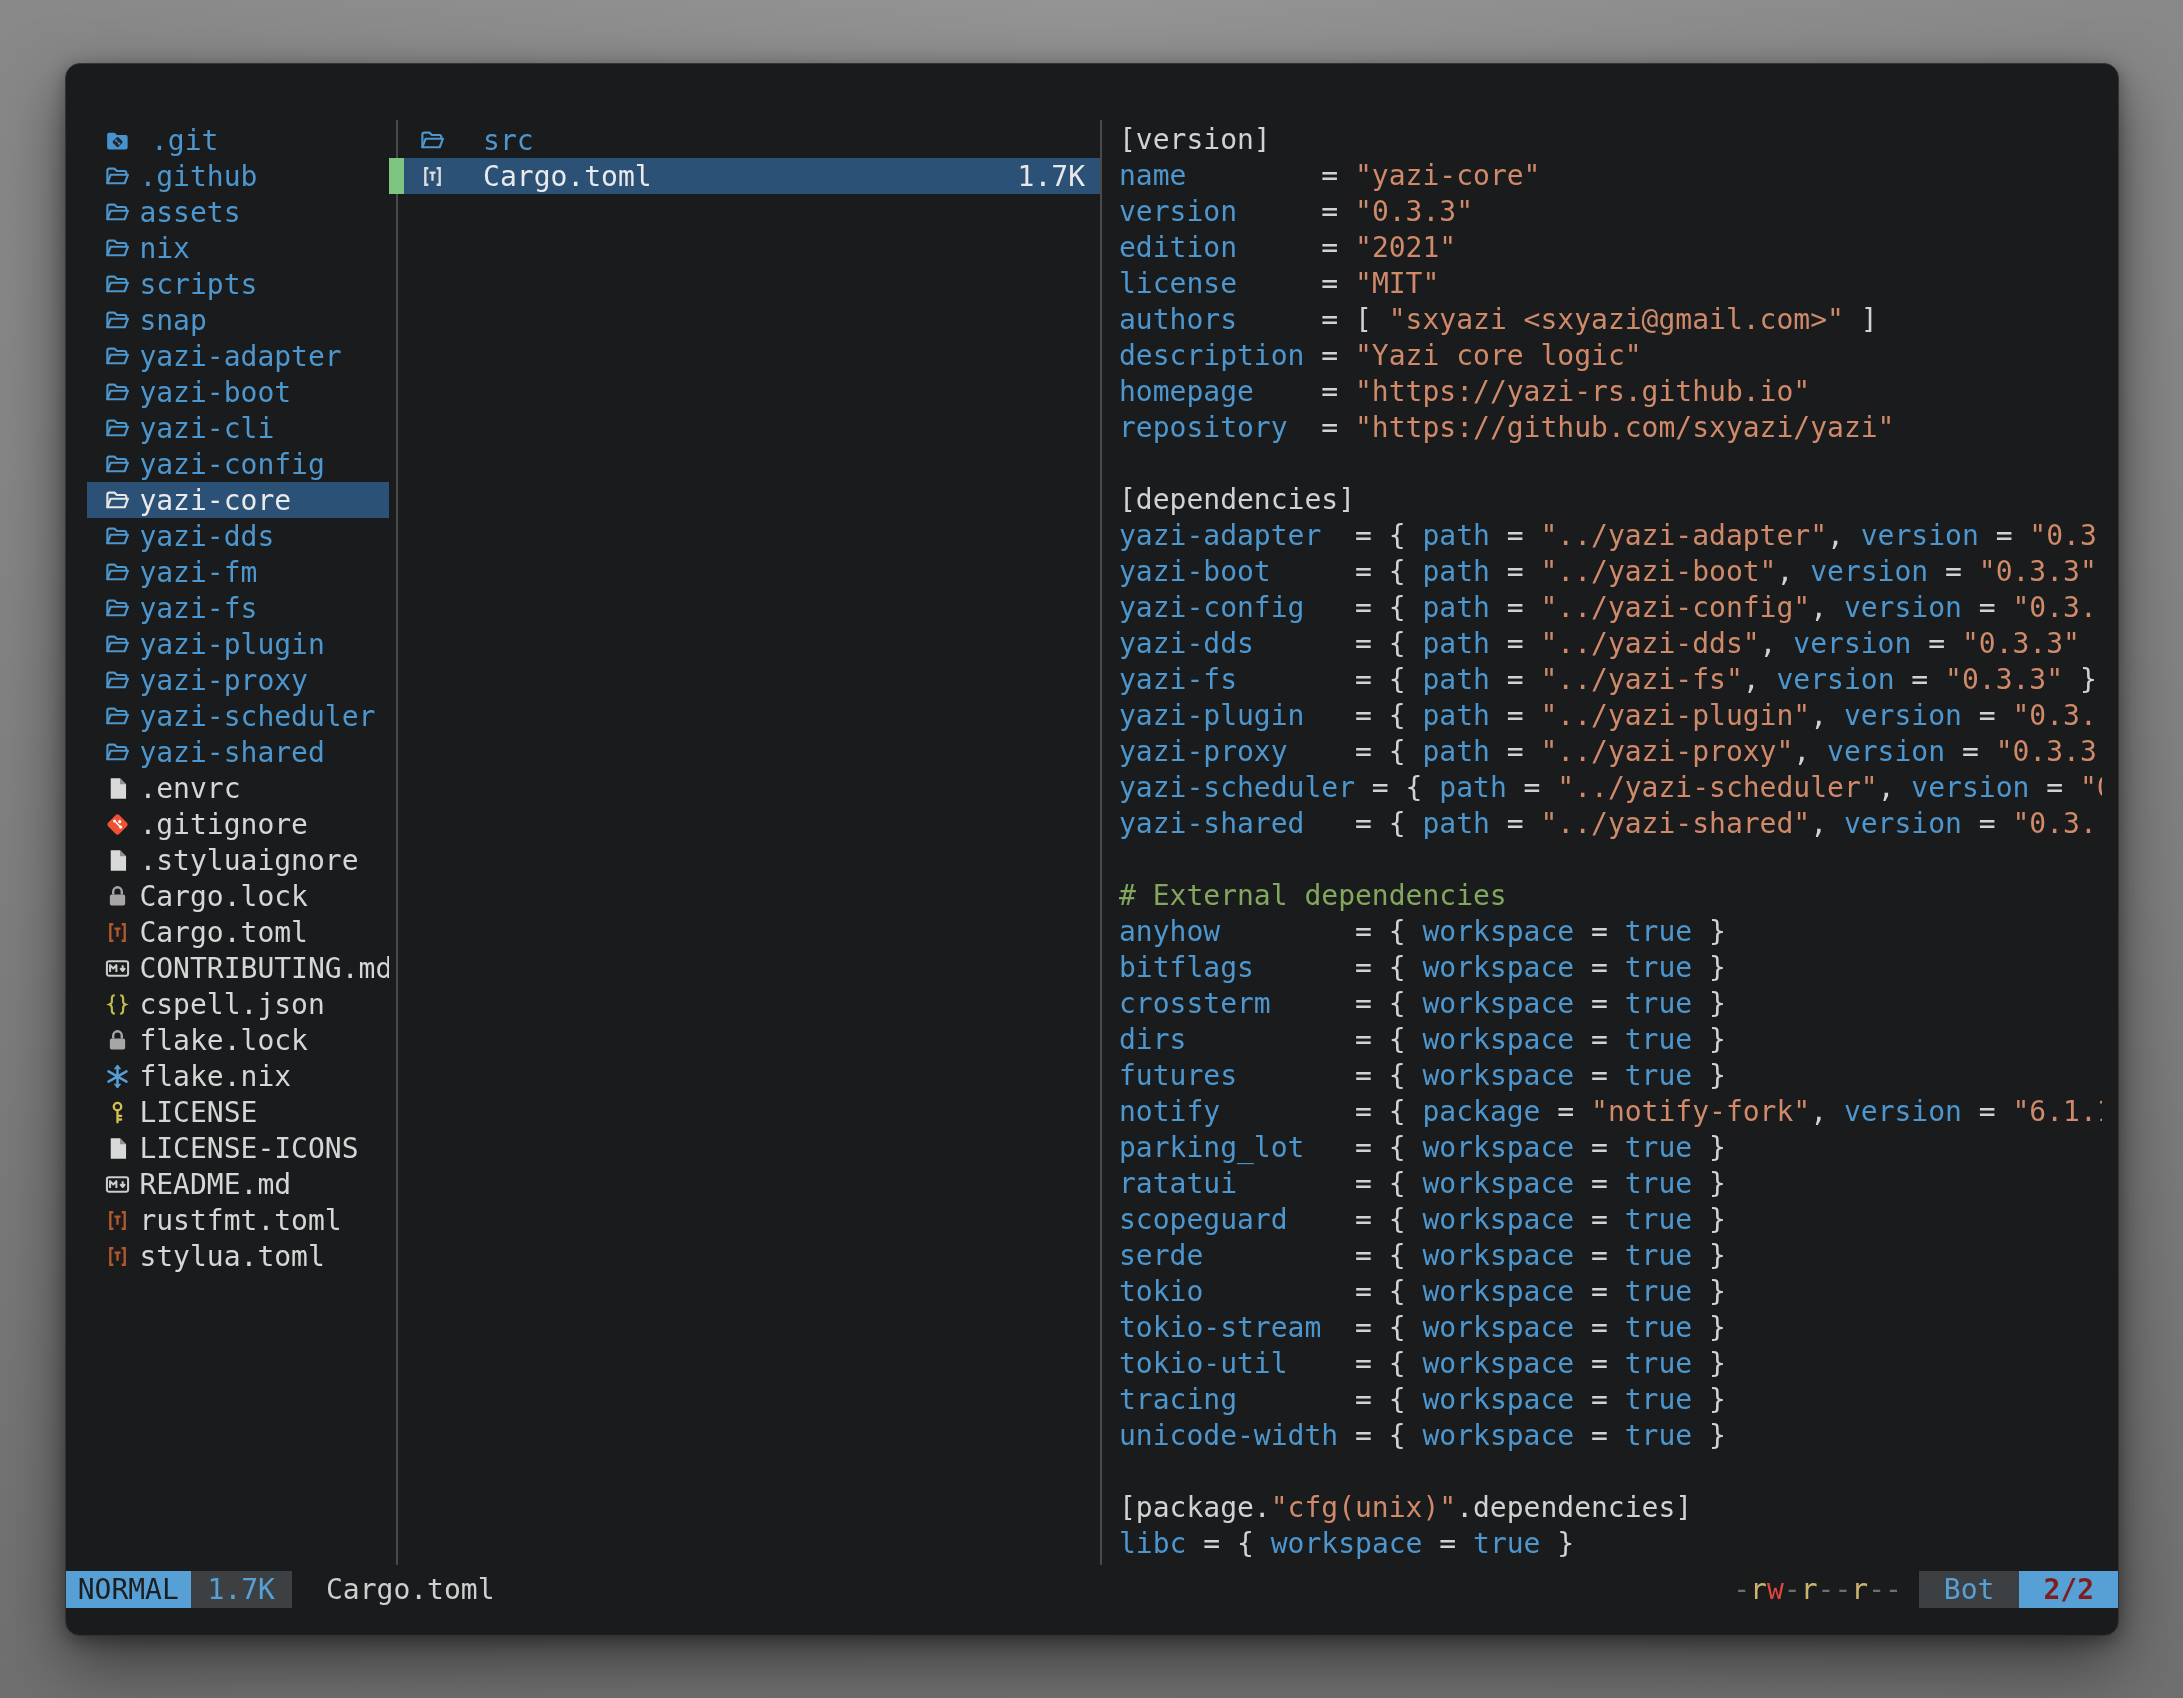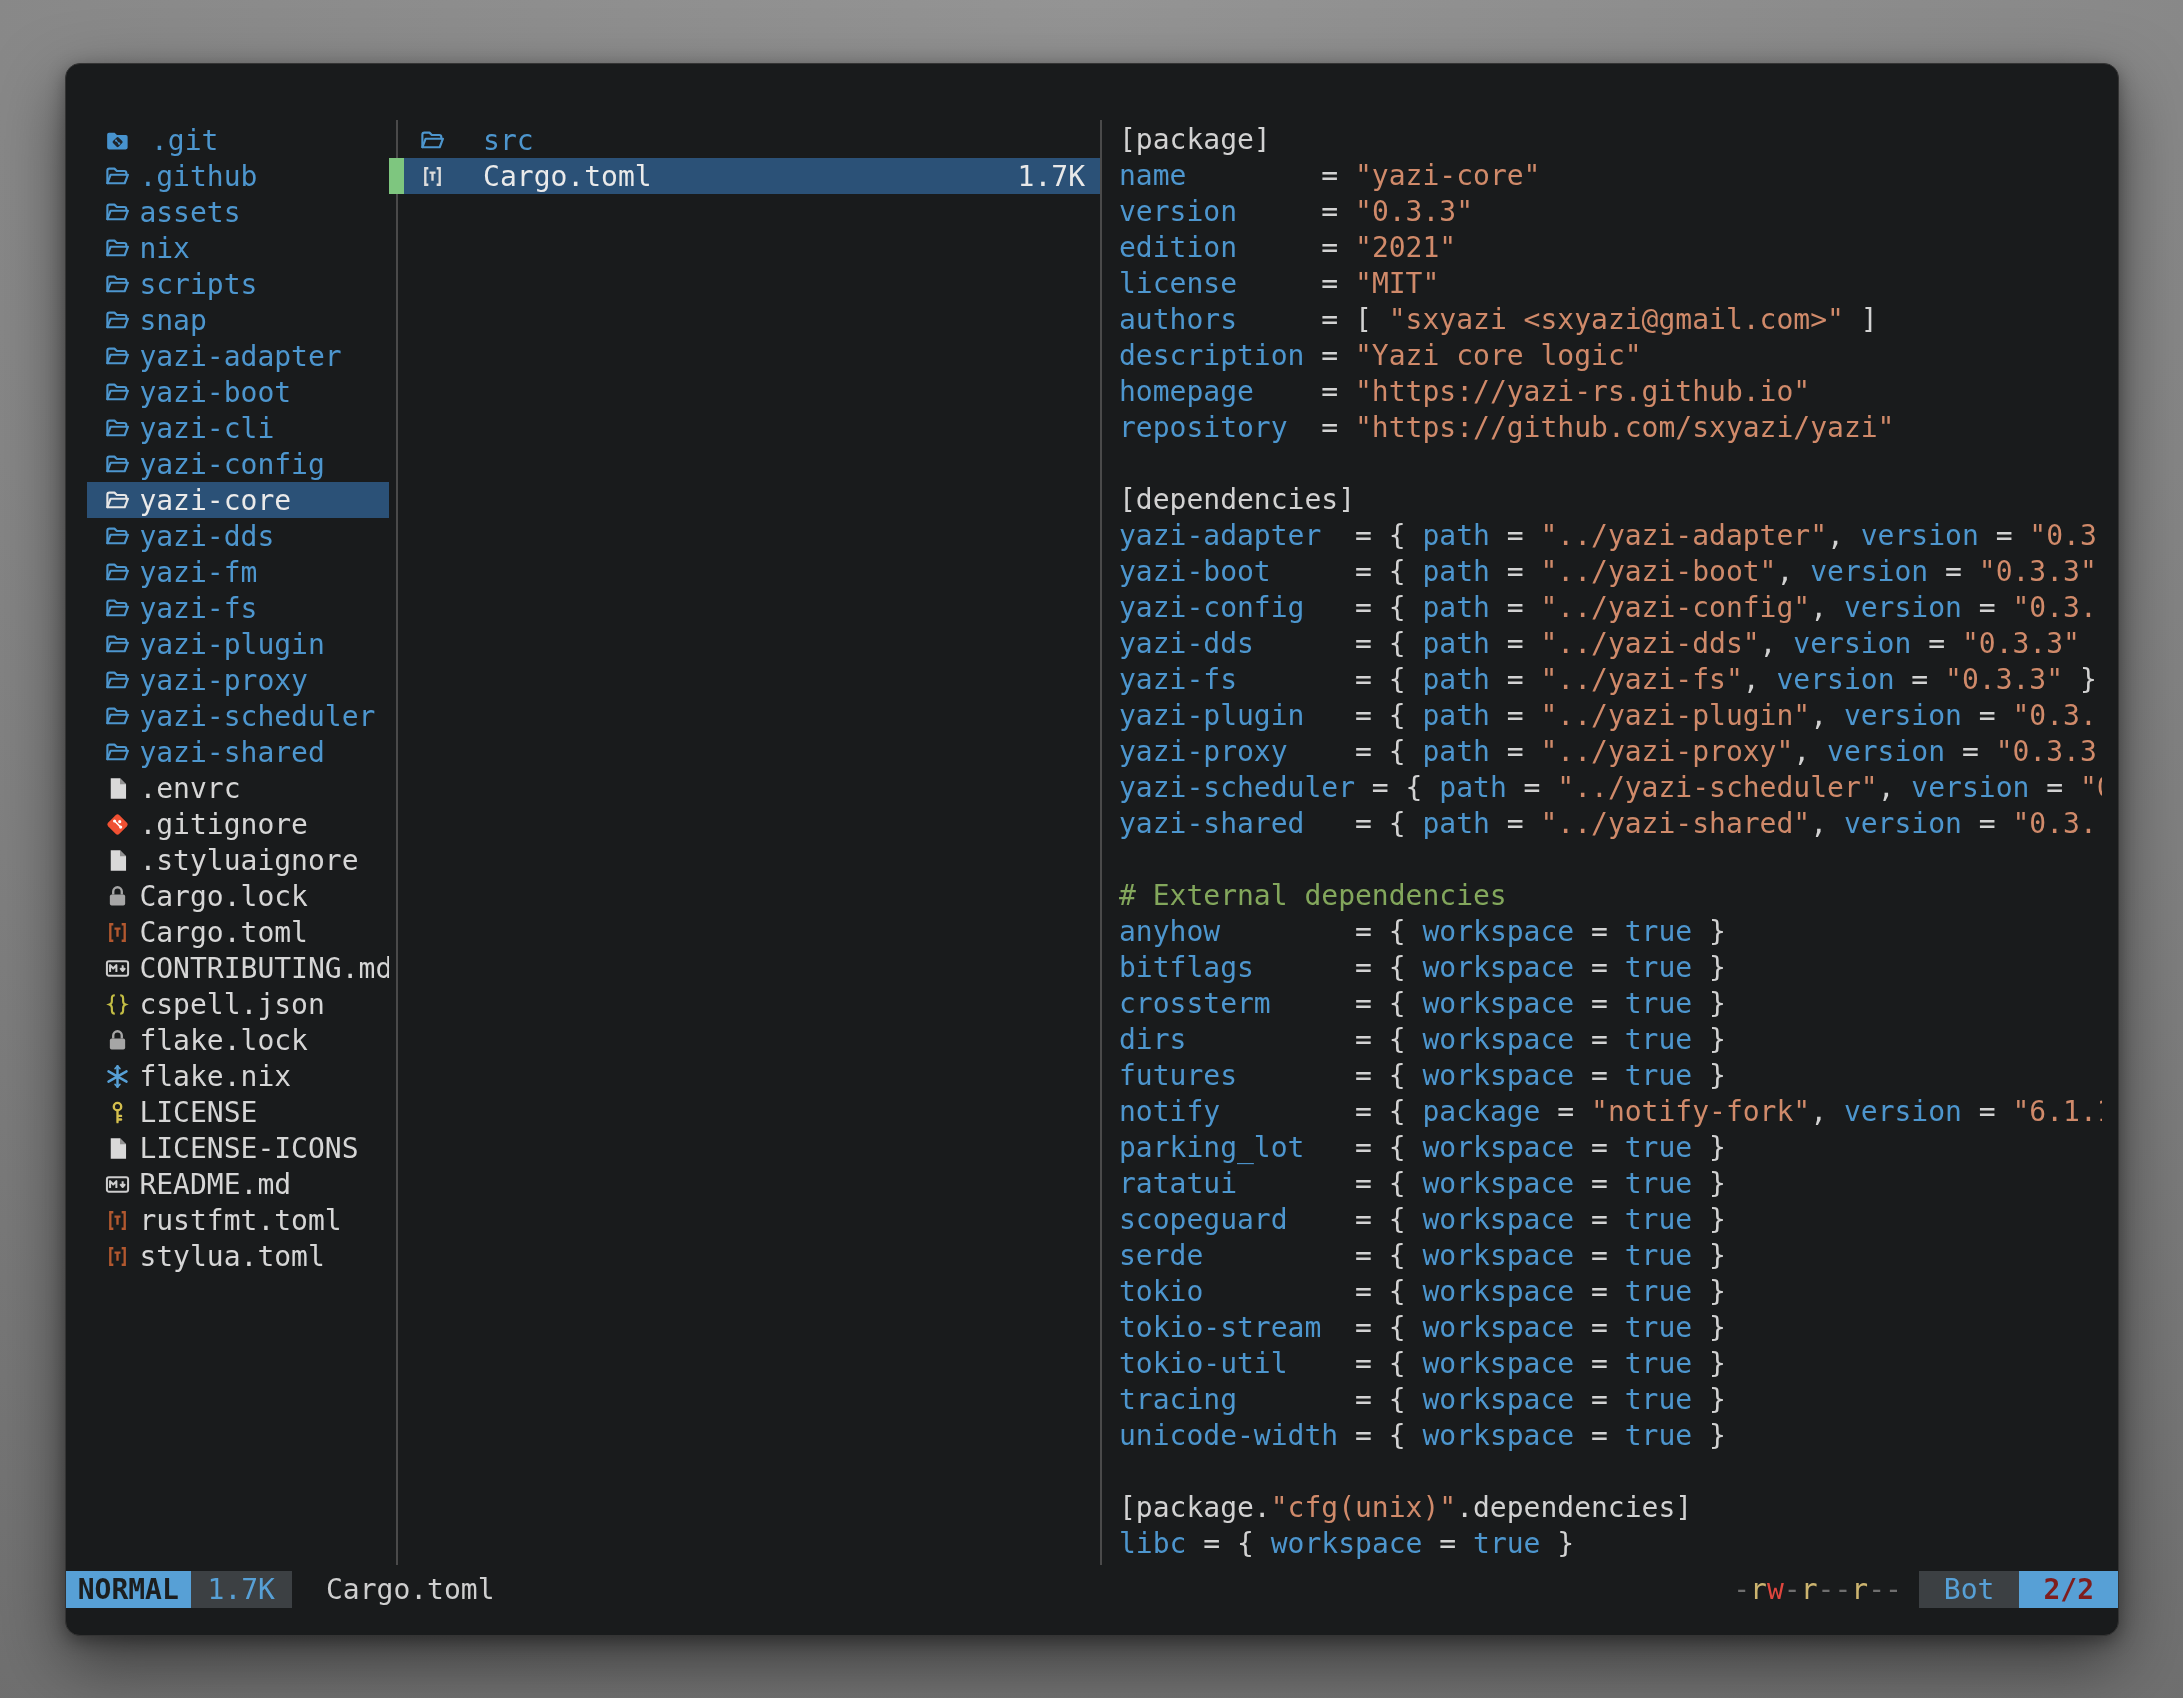--- a/index.html
+++ b/index.html
@@ -43,21 +43,21 @@
   .tp{color:var(--text-dim);}
   .tk{color:var(--accent-blue);}
   .ts{color:var(--string-salmon);}
   .tc{color:var(--comment-green);}
 
   .statusbar{
     position:absolute;left:0;right:0;bottom:27px;height:37px;
     display:flex;align-items:stretch;font-size:28px;line-height:37px;white-space:pre;
   }
   .badge{display:inline-block;}
-  .badge.mode{background:var(--badge-blue);color:#1c1e1f;font-weight:bold;padding:0 11.7px;}
+  .badge.mode{background:var(--badge-blue);color:#1c1e1f;font-weight:normal;padding:0 11.7px;}
   .badge.ssize{background:var(--badge-gray);color:var(--badge-blue);padding:0 17px;}
   .fname{color:#cfcfcf;margin-left:34px;}
   .spacer{flex:1;}
   .perm{margin-right:17px;}
   .perm .pd{color:var(--perm-dash);}
   .perm .pr{color:var(--perm-read);}
   .perm .pw{color:var(--perm-write);}
   .badge.pos{background:var(--badge-gray);color:var(--badge-blue);padding:0 25px;}
   .badge.counter{background:var(--badge-blue);color:#7f1d1d;font-weight:bold;padding:0 24px;}
 </style>
@@ -217,21 +217,21 @@
             <path d="M3 18 L5.9 10.4 H21.3 L18.4 18 Z" fill="none" stroke="currentColor" stroke-width="1.9" stroke-linejoin="round"></path>
           </svg></span><span class="label">src</span></div>
       <div class="row file sel"><span class="marker"></span><span class="ic ic-toml"><svg viewBox="0 0 24 24">
             <path d="M8.3 4.7 H5.6 V19.3 H8.3" fill="none" stroke="currentColor" stroke-width="2.1"></path>
             <path d="M15.7 4.7 H18.4 V19.3 H15.7" fill="none" stroke="currentColor" stroke-width="2.1"></path>
             <path d="M9.3 8.6 H14.7 M12 8.6 V15.8" fill="none" stroke="currentColor" stroke-width="2.1"></path>
           </svg></span><span class="label">Cargo.toml</span><span class="fsize">1.7K</span></div>
     </div>
   <div class="sep sep2"></div>
   <div class="pane pane-right" id="pane-right">
-      <div class="pline"><span class="tp">[package]</span></div>
+      <div class="pline"><span class="tp">[version]</span></div>
       <div class="pline"><span class="tk">name</span><span class="tp">        = </span><span class="ts">"yazi-core"</span></div>
       <div class="pline"><span class="tk">version</span><span class="tp">     = </span><span class="ts">"0.3.3"</span></div>
       <div class="pline"><span class="tk">edition</span><span class="tp">     = </span><span class="ts">"2021"</span></div>
       <div class="pline"><span class="tk">license</span><span class="tp">     = </span><span class="ts">"MIT"</span></div>
       <div class="pline"><span class="tk">authors</span><span class="tp">     = [ </span><span class="ts">"sxyazi &lt;sxyazi@gmail.com&gt;"</span><span class="tp"> ]</span></div>
       <div class="pline"><span class="tk">description</span><span class="tp"> = </span><span class="ts">"Yazi core logic"</span></div>
       <div class="pline"><span class="tk">homepage</span><span class="tp">    = </span><span class="ts">"https://yazi-rs.github.io"</span></div>
       <div class="pline"><span class="tk">repository</span><span class="tp">  = </span><span class="ts">"https://github.com/sxyazi/yazi"</span></div>
       <div class="pline"></div>
       <div class="pline"><span class="tp">[dependencies]</span></div>

